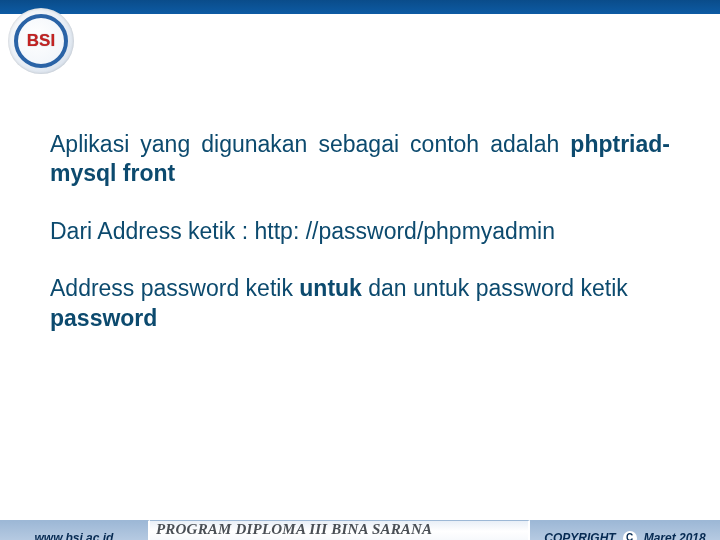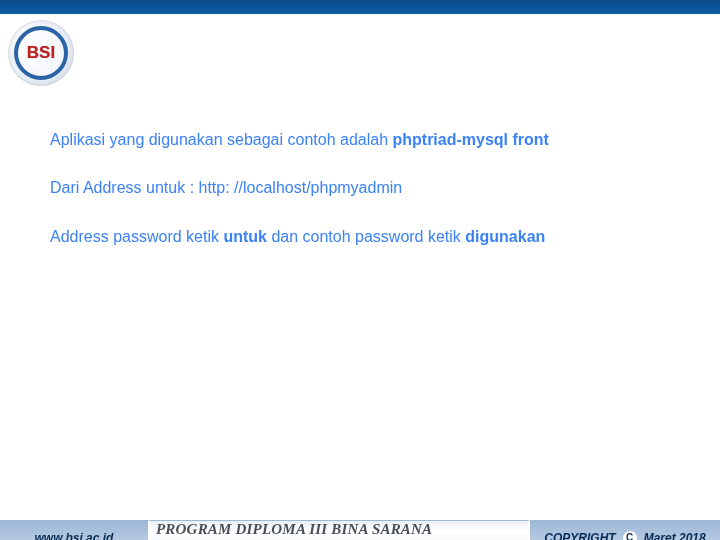--- a/index.html
+++ b/index.html
@@ -21,21 +21,21 @@
   .top-bar {
     position: absolute;
     top: 0;
     left: 0;
     width: 720px;
     height: 14px;
     background: linear-gradient(#0a4c8a, #0d5ba4);
   }
   .logo {
     position: absolute;
-    top: 20px;
+    top: 8px;
     left: 8px;
     width: 66px;
     height: 66px;
     border-radius: 50%;
     background: radial-gradient(circle at 35% 35%, #fdfdfd 0%, #e8eef5 55%, #cfd9e6 100%);
     box-shadow: inset 0 0 3px rgba(0,0,0,.2);
     text-align: center;
   }
   .logo-ring {
     position: absolute;
@@ -55,22 +55,22 @@
     color: #c32222;
     text-shadow: 0 0 1px #888;
   }
   .content {
     position: absolute;
     top: 130px;
     left: 50px;
     width: 620px;
   }
   .p {
-    color: #3b82f6;
-    font-size: 16px;
+    color: #0c4a6e;
+    font-size: 23px;
     line-height: 1.28;
     margin: 0 0 28px 0;
   }
   .p.justify {
     text-align: justify;
     text-justify: inter-word;
   }
   .b { font-weight: bold; }
   .footer {
     position: absolute;
@@ -142,24 +142,24 @@
       <div class="logo-inner">BSI</div>
     </div>
   </div>
 
   <div class="content">
 
     <p class="p justify">
       <span>Aplikasi yang digunakan sebagai contoh adalah </span><span class="b">phptriad-mysql front</span>
     </p>
 
-    <p class="p">Dari Address untuk : http: //localhost/phpmyadmin</p>
+    <p class="p">Dari Address ketik : http: //password/phpmyadmin</p>
 
     <p class="p">
-      <span>Address password ketik  </span><span class="b">untuk</span><span> dan contoh password ketik </span><span class="b">digunakan</span>
+      <span>Address password ketik  </span><span class="b">untuk</span><span> dan untuk password ketik </span><span class="b">password</span>
     </p>
 
   </div>
 
   <div class="footer">
     <div class="cell url">www.bsi.ac.id</div>
     <div class="cell program">PROGRAM DIPLOMA III BINA SARANA INFORMATIKA</div>
     <div class="cell copyright">
       <span>COPYRIGHT</span>
       <span class="csym">C</span>

